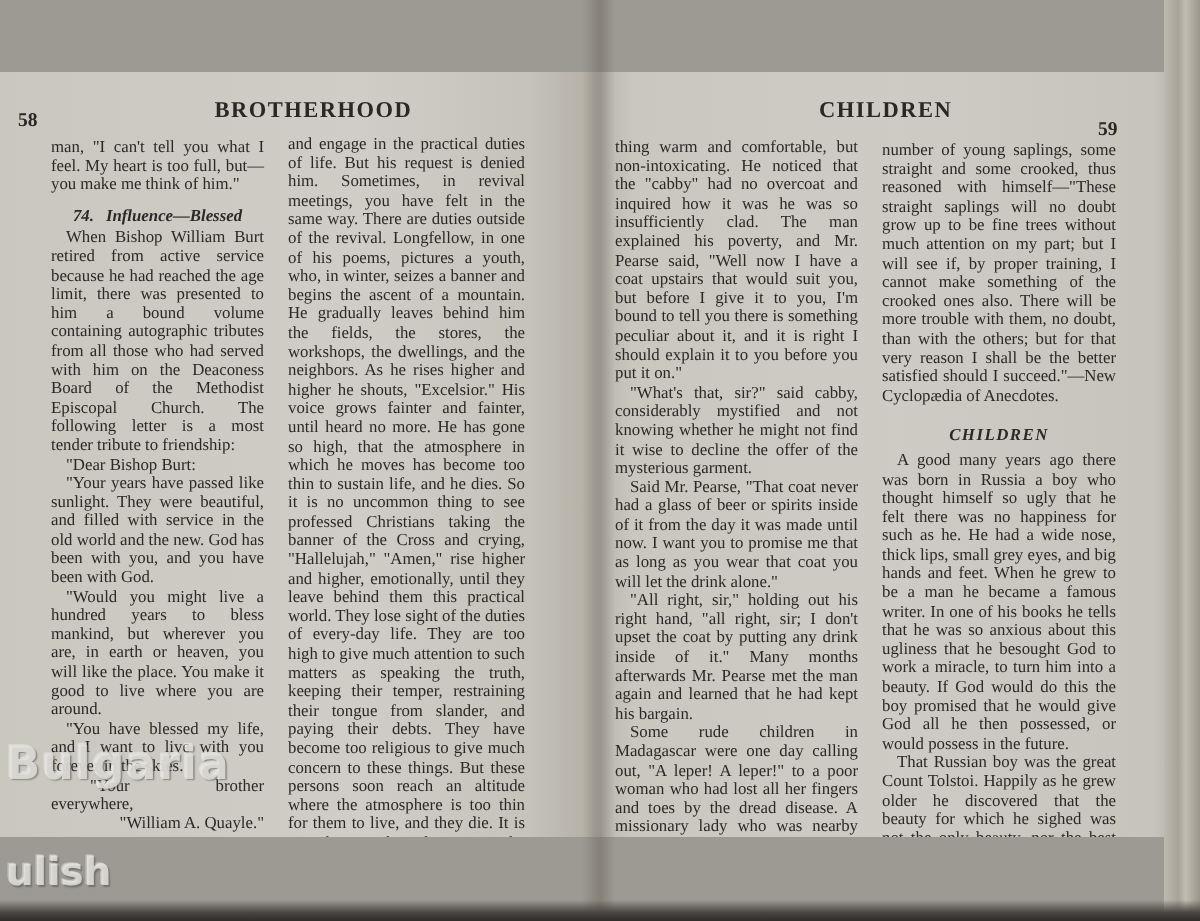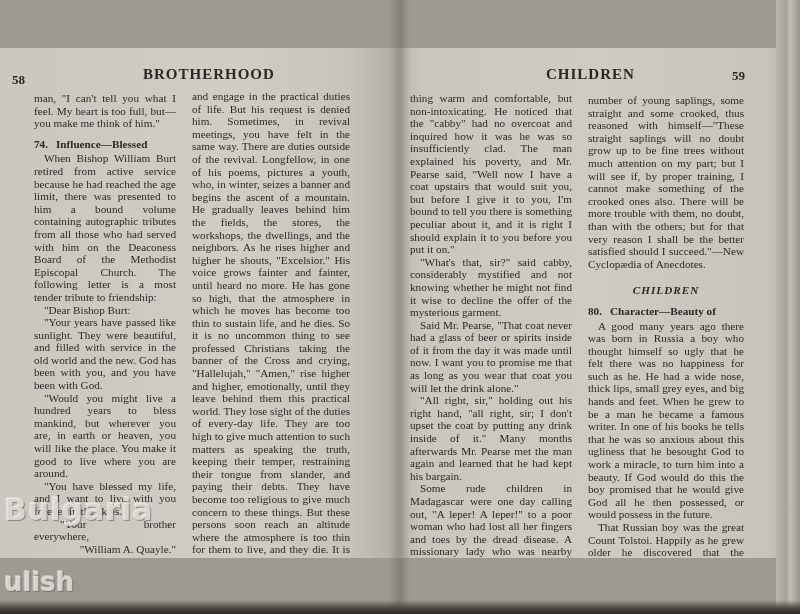--- a/index.html
+++ b/index.html
@@ -12,21 +12,21 @@
   .edge-right{position:absolute;left:776px;top:0;width:24px;height:614px;background:linear-gradient(90deg,#bdb9ae,#a8a398 40%,#c2bdb2 60%,#9a968c);}
   .edge-leftpage{position:absolute;left:372px;top:0;width:16px;height:614px;background:linear-gradient(90deg,rgba(0,0,0,0),rgba(190,175,165,.35));}
   .bottom-shadow{position:absolute;left:0;top:600px;width:800px;height:14px;background:linear-gradient(180deg,rgba(60,55,50,0),#4a4540 60%,#2e2b28);}
   .running-head{position:absolute;font-family:"Liberation Serif",serif;font-weight:bold;letter-spacing:1px;color:#2a2724;font-size:15px;}
   .page-num{position:absolute;font-weight:bold;color:#2a2724;font-size:13px;}
   .col{position:absolute;font-size:11.2px;line-height:12.6px;color:#2b2926;text-align:justify;hyphens:auto;}
   .col p{margin:0;text-indent:10px;}
   .col p.noind{text-indent:0;}
   .col p.sig{text-align:right;text-indent:0;}
   .col p.sig1{text-indent:26px;}
-  .heading{font-weight:bold;margin:8px 0 2px 0;text-align:left;}
+  .heading{font-style:italic;font-weight:bold;margin:8px 0 2px 0;text-align:center;}
   .heading .num{margin-right:8px;}
   .section-title{font-style:italic;font-weight:bold;text-align:center;letter-spacing:1px;margin:14px 0 4px 0;}
   .watermark{position:absolute;left:4px;top:495px;color:rgba(235,233,228,.78);font-family:"DejaVu Sans",sans-serif;font-weight:bold;text-shadow:1px 1px 1px rgba(90,88,84,.6),-1px -1px 0 rgba(255,255,255,.4);}
   .wm-top{font-size:30px;letter-spacing:1px;line-height:30px;}
   .wm-bottom{font-size:26px;line-height:26px;margin-top:44px;}
 </style>
 </head>
 <body>
 
 <div class="spread">
@@ -56,37 +56,36 @@
     <div class="col" style="left:192px;top:42px;width:158px;">
       <p class="noind">and engage in the practical duties of life. But his request is denied him. Sometimes, in revival meetings, you have felt in the same way. There are duties outside of the revival. Longfellow, in one of his poems, pictures a youth, who, in winter, seizes a banner and begins the ascent of a mountain. He gradually leaves behind him the fields, the stores, the workshops, the dwellings, and the neighbors. As he rises higher and higher he shouts, "Excelsior." His voice grows fainter and fainter, until heard no more. He has gone so high, that the atmosphere in which he moves has become too thin to sustain life, and he dies. So it is no uncommon thing to see professed Christians taking the banner of the Cross and crying, "Hallelujah," "Amen," rise higher and higher, emotionally, until they leave behind them this practical world. They lose sight of the duties of every-day life. They are too high to give much attention to such matters as speaking the truth, keeping their temper, restraining their tongue from slander, and paying their debts. They have become too religious to give much concern to these things. But these persons soon reach an altitude where the atmosphere is too thin for them to live, and they die. It is one thing to be religious on the Mount of Transfiguration, and another thing not to deny our Lord in the world below. Instead of this gushing religion, let us have one that touches the ground.—Irving A. Searles.</p>
       <div class="heading"><span class="num">77.</span><span>Righteousness—Garments of</span></div>
 
     </div>
     <div class="edge-leftpage"></div>
   </div>
 
   <div class="page right">
     <div class="running-head" style="left:148px;top:18px;">CHILDREN</div>
-    <div class="page-num" style="left:334px;top:20px;">59</div>
+    <div class="page-num" style="left:334px;top:30px;">59</div>
 
     <div class="col" style="left:12px;top:44px;width:162px;">
       <p class="noind">thing warm and comfortable, but non-intoxicating. He noticed that the "cabby" had no overcoat and inquired how it was he was so insufficiently clad. The man explained his poverty, and Mr. Pearse said, "Well now I have a coat upstairs that would suit you, but before I give it to you, I'm bound to tell you there is something peculiar about it, and it is right I should explain it to you before you put it on."</p>
       <p>"What's that, sir?" said cabby, considerably mystified and not knowing whether he might not find it wise to decline the offer of the mysterious garment.</p>
       <p>Said Mr. Pearse, "That coat never had a glass of beer or spirits inside of it from the day it was made until now. I want you to promise me that as long as you wear that coat you will let the drink alone."</p>
       <p>"All right, sir," holding out his right hand, "all right, sir; I don't upset the coat by putting any drink inside of it." Many months afterwards Mr. Pearse met the man again and learned that he had kept his bargain.</p>
 
       <p>Some rude children in Madagascar were one day calling out, "A leper! A leper!" to a poor woman who had lost all her fingers and toes by the dread disease. A missionary lady who was nearby put her hand on the woman's shoulder and asked her to sit down on the grass by her. The woman fell sobbing, overcome by emotion, and cried out, "A human hand has touched me." The missionary says that in that moment it flashed across her mind why it is recorded in the Gospels that Jesus touched the leper. That is just what others would not do. It was the touch of sympathy as well as of healing power.</p>
 
     </div>
 
     <div class="col" style="left:190px;top:46px;width:156px;">
       <p class="noind">number of young saplings, some straight and some crooked, thus reasoned with himself—"These straight saplings will no doubt grow up to be fine trees without much attention on my part; but I will see if, by proper training, I cannot make something of the crooked ones also. There will be more trouble with them, no doubt, than with the others; but for that very reason I shall be the better satisfied should I succeed."—New Cyclopædia of Anecdotes.</p>
       <div class="section-title">CHILDREN</div>
 
-      <div class="heading"><span class="num">80.</span><span>Character—Beauty of</span></div>
       <p>A good many years ago there was born in Russia a boy who thought himself so ugly that he felt there was no happiness for such as he. He had a wide nose, thick lips, small grey eyes, and big hands and feet. When he grew to be a man he became a famous writer. In one of his books he tells that he was so anxious about this ugliness that he besought God to work a miracle, to turn him into a beauty. If God would do this the boy promised that he would give God all he then possessed, or would possess in the future.</p>
       <p>That Russian boy was the great Count Tolstoi. Happily as he grew older he discovered that the beauty for which he sighed was not the only beauty, nor the best beauty. He learned to value more the beauty of a character strong and great and books in God's sight.—James Hastings.</p>
 
       <div class="heading"><span class="num">81.</span><span>Child Leading</span></div>
       <p>The other night a friend of mine witnessed a drunken brawl. There was a man there who continued in the brawl, and his wife came out of the crowd and said: "I will go and fetch baby to him; that will bring him out of it if anything will." Ah! she was a philosopher, though she didn't know it. She wanted to get</p>
     </div>
   </div>
 
   <div class="gutter"></div>
   <div class="edge-right"></div>

